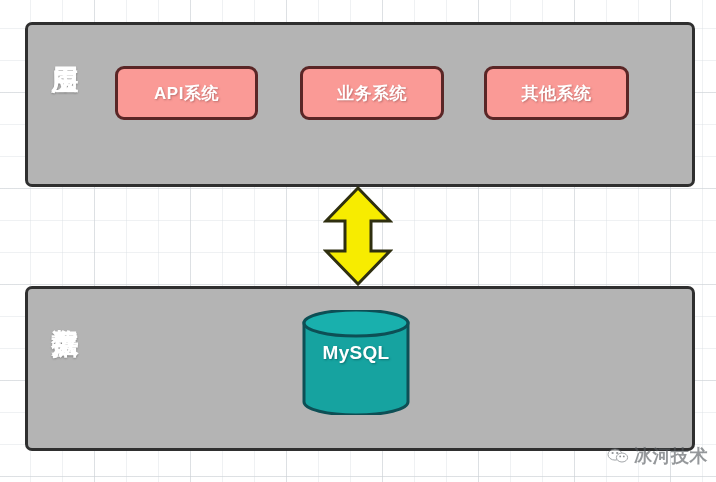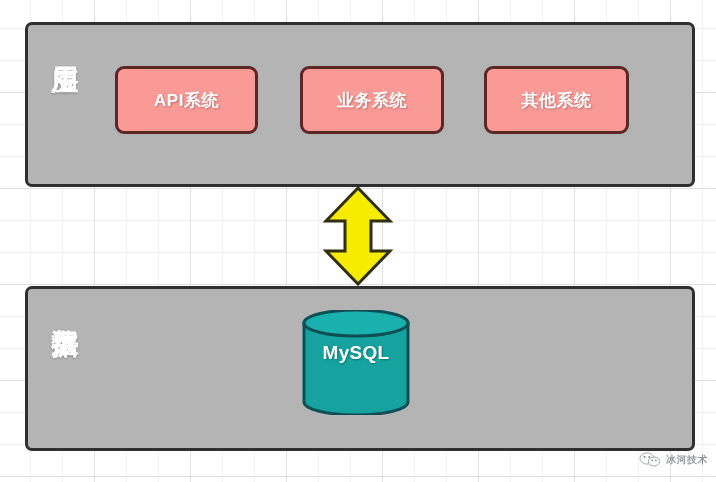--- a/index.html
+++ b/index.html
@@ -71,21 +71,21 @@
     top: 44px;
   }
   #data-layer-label {
     top: 308px;
   }
 
   
   .system-box {
     position: absolute;
     top: 66px;
-    height: 68px;
+    height: 54px;
     background: #fa9a96;
     border: 3px solid #5a2626;
     border-radius: 9px;
     box-sizing: border-box;
     display: flex;
     align-items: center;
     justify-content: center;
     color: #ffffff;
     font-size: 17px;
     font-weight: bold;
@@ -132,21 +132,21 @@
     position: absolute;
     right: 8px;
     bottom: 14px;
     display: flex;
     align-items: center;
     gap: 5px;
     opacity: 0.62;
   }
   #watermark-text {
     color: #555a5e;
-    font-size: 10px;
+    font-size: 18px;
     font-weight: bold;
     letter-spacing: 0.5px;
   }
 </style>
 </head>
 <body>
 
 <div id="canvas">
 
   <div id="app-layer-panel" class="layer-panel"></div>

